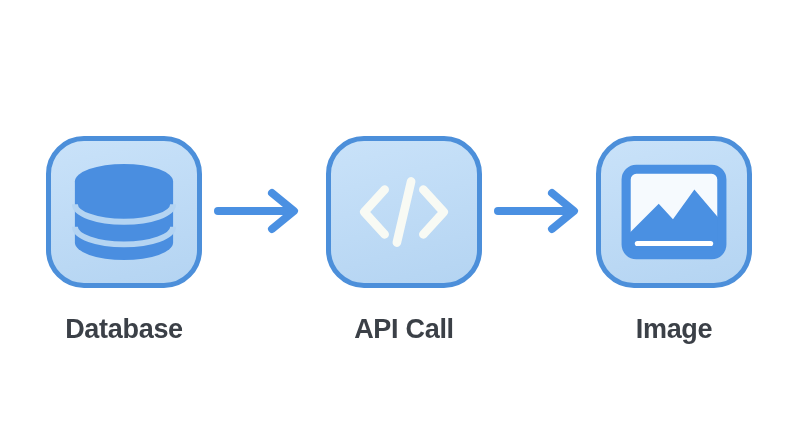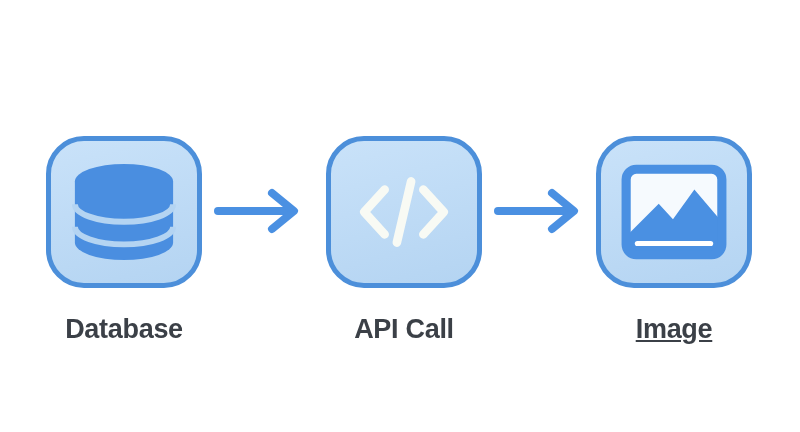--- a/index.html
+++ b/index.html
@@ -45,21 +45,21 @@
     top:314px;
     width:200px;
     text-align:center;
     font-size:27px;
     font-weight:700;
     letter-spacing:-0.3px;
     color:var(--label-color);
   }
   .label-database{left:24px;}
   .label-api{left:304px;}
-  .label-image{left:574px;text-decoration:underline;}
+  .label-image{left:574px;}
 </style>
 </head>
 <body>
 
 <div class="canvas">
 
   <div class="node node-database">
     <svg width="110" height="102" viewBox="0 0 112 102">
       <ellipse cx="56" cy="20" rx="50" ry="18" style="fill:var(--icon-blue)"></ellipse>
       <path d="M6,20 V82 a50,18 0 0 0 100,0 V20 Z" style="fill:var(--icon-blue)"></path>

